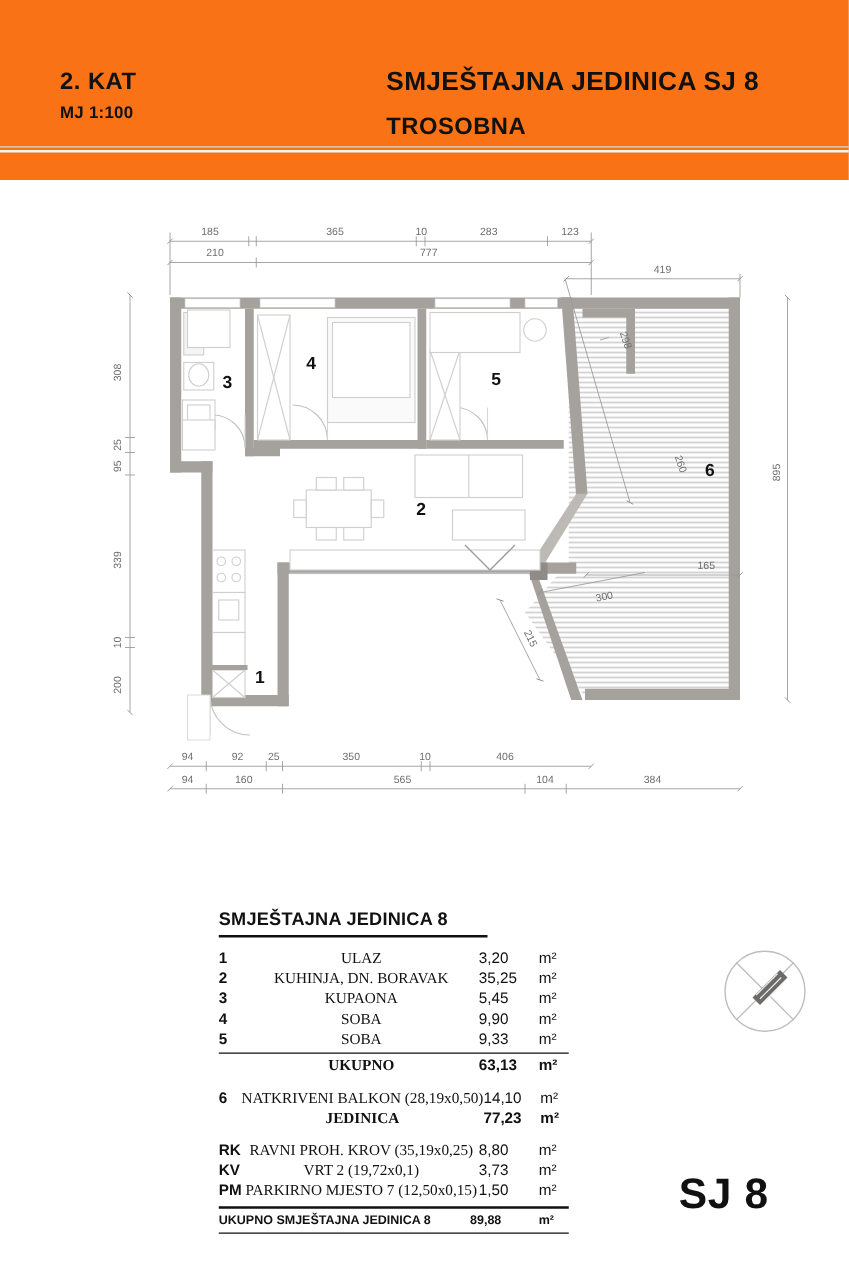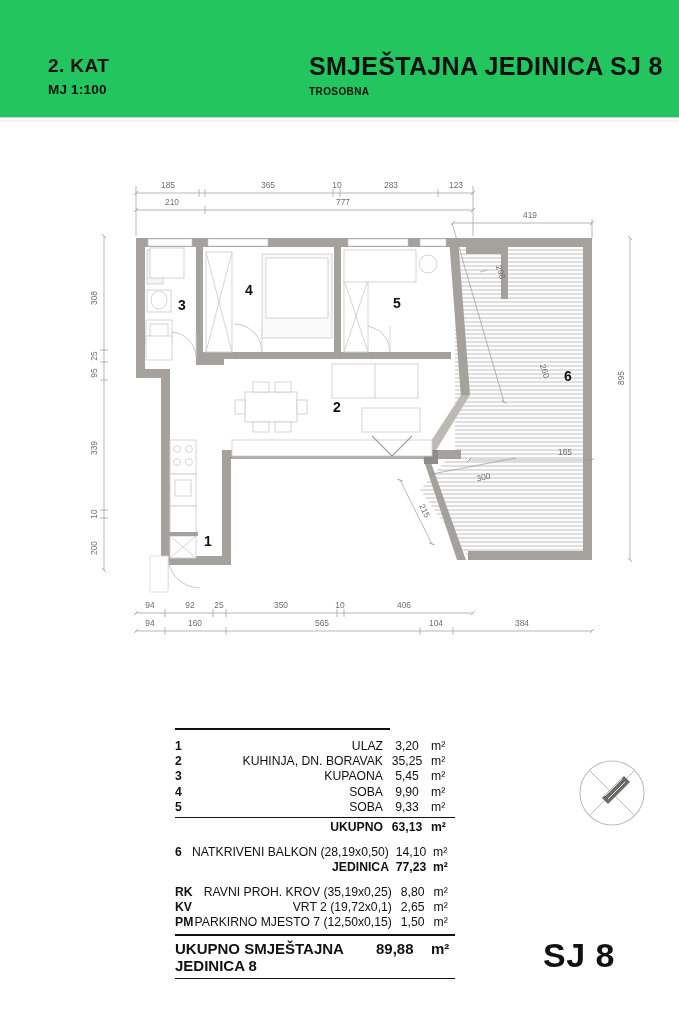--- a/index.html
+++ b/index.html
@@ -2,49 +2,49 @@
 <html><head>
 <meta charset="utf-8">
 <style>
   html,body{margin:0;padding:0;}
   body{
     width:679px;height:1024px;background:#ffffff;
     font-family:"Liberation Sans", sans-serif;
     color:#111;overflow:hidden;position:relative;
   }
   
-  .header{position:absolute;left:0;top:0;width:679px;height:118px;background:#22c55e;}
+  .header{position:absolute;left:0;top:0;width:679px;height:144px;background:#f97316;}
   .hdr-left{position:absolute;left:48px;top:55px;}
   .hdr-floor{font-size:19px;font-weight:bold;letter-spacing:.4px;line-height:22px;}
   .hdr-scale{font-size:13.5px;font-weight:bold;letter-spacing:.2px;line-height:20px;margin-top:3px;}
   .hdr-right{position:absolute;left:309px;top:54px;}
-  .hdr-title{font-size:25px;font-weight:bold;letter-spacing:.3px;line-height:24px;}
-  .hdr-sub{font-size:10px;font-weight:bold;letter-spacing:.4px;line-height:20px;margin-top:4px;}
+  .hdr-title{font-size:21px;font-weight:bold;letter-spacing:.3px;line-height:24px;}
+  .hdr-sub{font-size:19px;font-weight:bold;letter-spacing:.4px;line-height:20px;margin-top:14px;}
   .hdr-rule{position:absolute;left:0;top:117px;width:679px;height:1px;background:#d7d7d7;}
   .hdr-rule2{position:absolute;left:0;top:120px;width:679px;height:2px;background:#f2f2f2;}
 
   
   .plan{position:absolute;left:0;top:140px;width:594px;height:520px;}
   .plan svg{display:block;}
 
   
   .legend{position:absolute;left:175px;top:728px;width:290px;}
   .legend-title{font-size:14.5px;font-weight:bold;letter-spacing:.2px;padding-bottom:4px;}
   .legend-title-rule{height:1.5px;background:#111;width:215px;margin-bottom:9px;}
   table.lg{border-collapse:collapse;font-size:12.2px;width:280px;}
   table.lg td{padding:0.6px 0;vertical-align:baseline;white-space:nowrap;}
   td.num{width:20px;font-weight:bold;text-align:left;}
-  td.nm{text-align:right;padding-right:6px;}
-  td.val{text-align:center;width:48px;}
+  td.nm{text-align:center;padding-right:6px;font-family:Liberation Serif, serif;}
+  td.val{text-align:left;width:48px;}
   td.unit{width:24px;text-align:left;padding-left:5px;}
   tr.bold td{font-weight:bold;}
   .rule-thin{height:1px;background:#111;margin:2.5px 0 1px 0;width:280px;}
   .rule-gap{height:10px;}
   .rule-bold{height:1.6px;background:#111;margin:4px 0 4px 0;width:280px;}
-  .final{font-size:15px;font-weight:bold;display:flex;width:280px;}
+  .final{font-size:10px;font-weight:bold;display:flex;width:280px;}
   .final .f-l{flex:1;}
   .final .f-v{width:50px;}
   .final .f-u{width:24px;text-align:left;padding-left:5px;}
   .rule-final{height:1.4px;background:#111;width:280px;margin-top:4px;}
 
   
   .compass{position:absolute;left:572px;top:753px;width:80px;height:80px;}
   .sjbig{position:absolute;left:543px;top:936px;font-size:34px;font-weight:bold;letter-spacing:.5px;}
 
   
@@ -302,20 +302,21 @@
     <text class="roomno" x="249" y="155" text-anchor="middle">4</text>
     <text class="roomno" x="397" y="168" text-anchor="middle">5</text>
     <text class="roomno" x="337" y="272" text-anchor="middle">2</text>
     <text class="roomno" x="208" y="406" text-anchor="middle">1</text>
     <text class="roomno" x="568" y="241" text-anchor="middle">6</text>
   </g>
 </svg>
 </div>
 
 <div class="legend">
+  <div class="legend-title">SMJEŠTAJNA JEDINICA 8</div>
   <div class="legend-title-rule"></div>
 
   <table class="lg">
     <tbody>
       <tr>
         <td class="num">1</td>
         <td class="nm">ULAZ</td>
         <td class="val">3,20</td>
         <td class="unit">m²</td>
       </tr>
@@ -384,21 +385,21 @@
     <tbody>
       <tr>
         <td class="num">RK</td>
         <td class="nm">RAVNI PROH. KROV (35,19x0,25)</td>
         <td class="val">8,80</td>
         <td class="unit">m²</td>
       </tr>
       <tr>
         <td class="num">KV</td>
         <td class="nm">VRT 2 (19,72x0,1)</td>
-        <td class="val">2,65</td>
+        <td class="val">3,73</td>
         <td class="unit">m²</td>
       </tr>
       <tr>
         <td class="num">PM</td>
         <td class="nm">PARKIRNO MJESTO 7 (12,50x0,15)</td>
         <td class="val">1,50</td>
         <td class="unit">m²</td>
       </tr>
     </tbody>
   </table>

